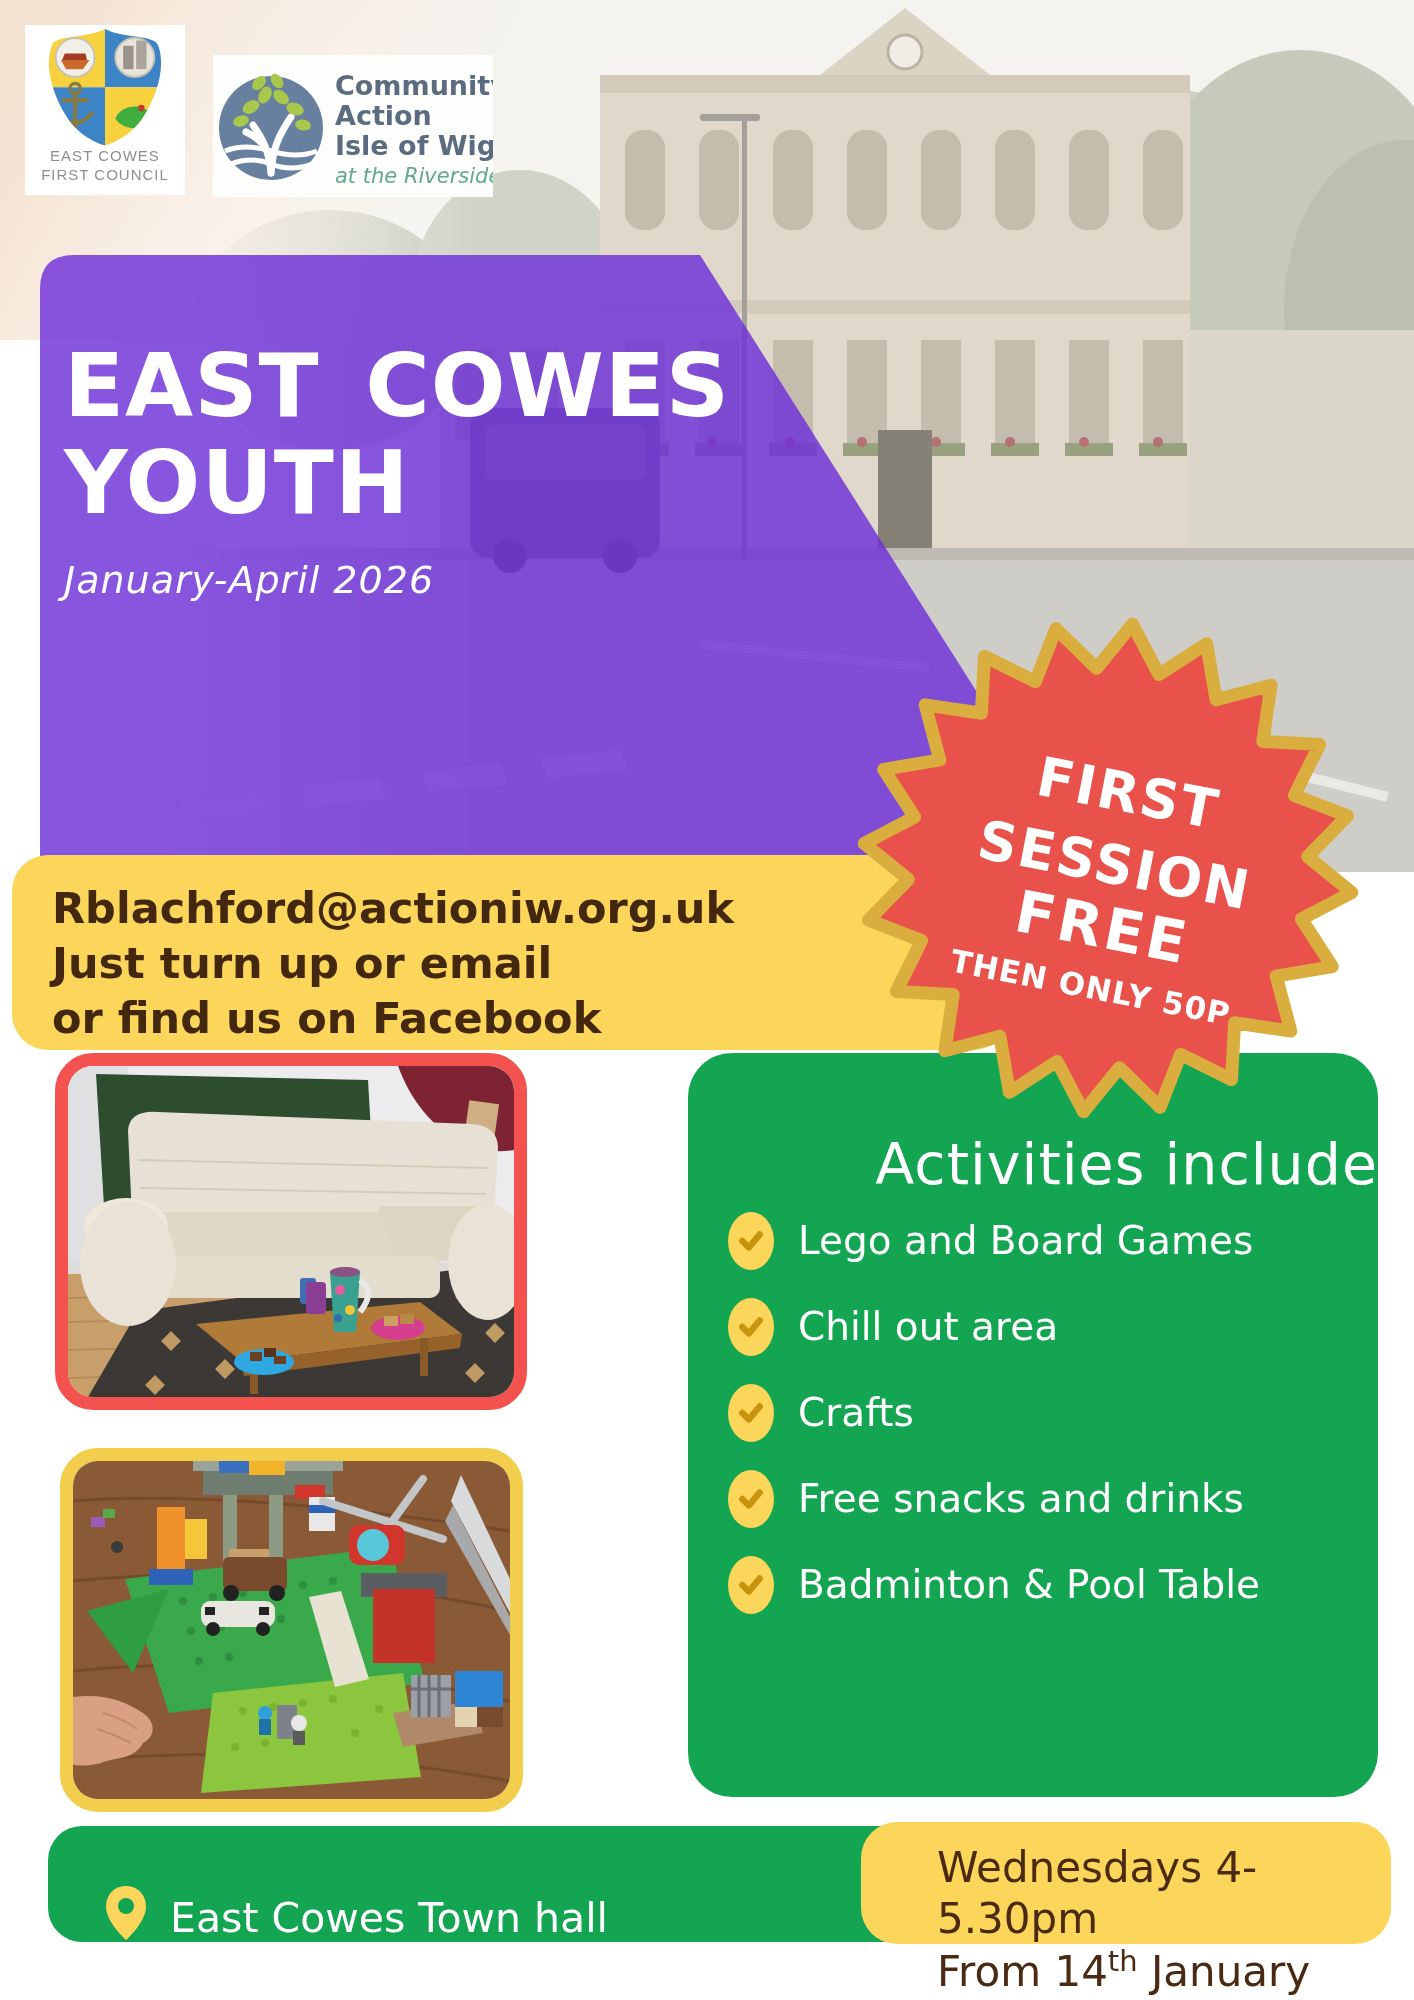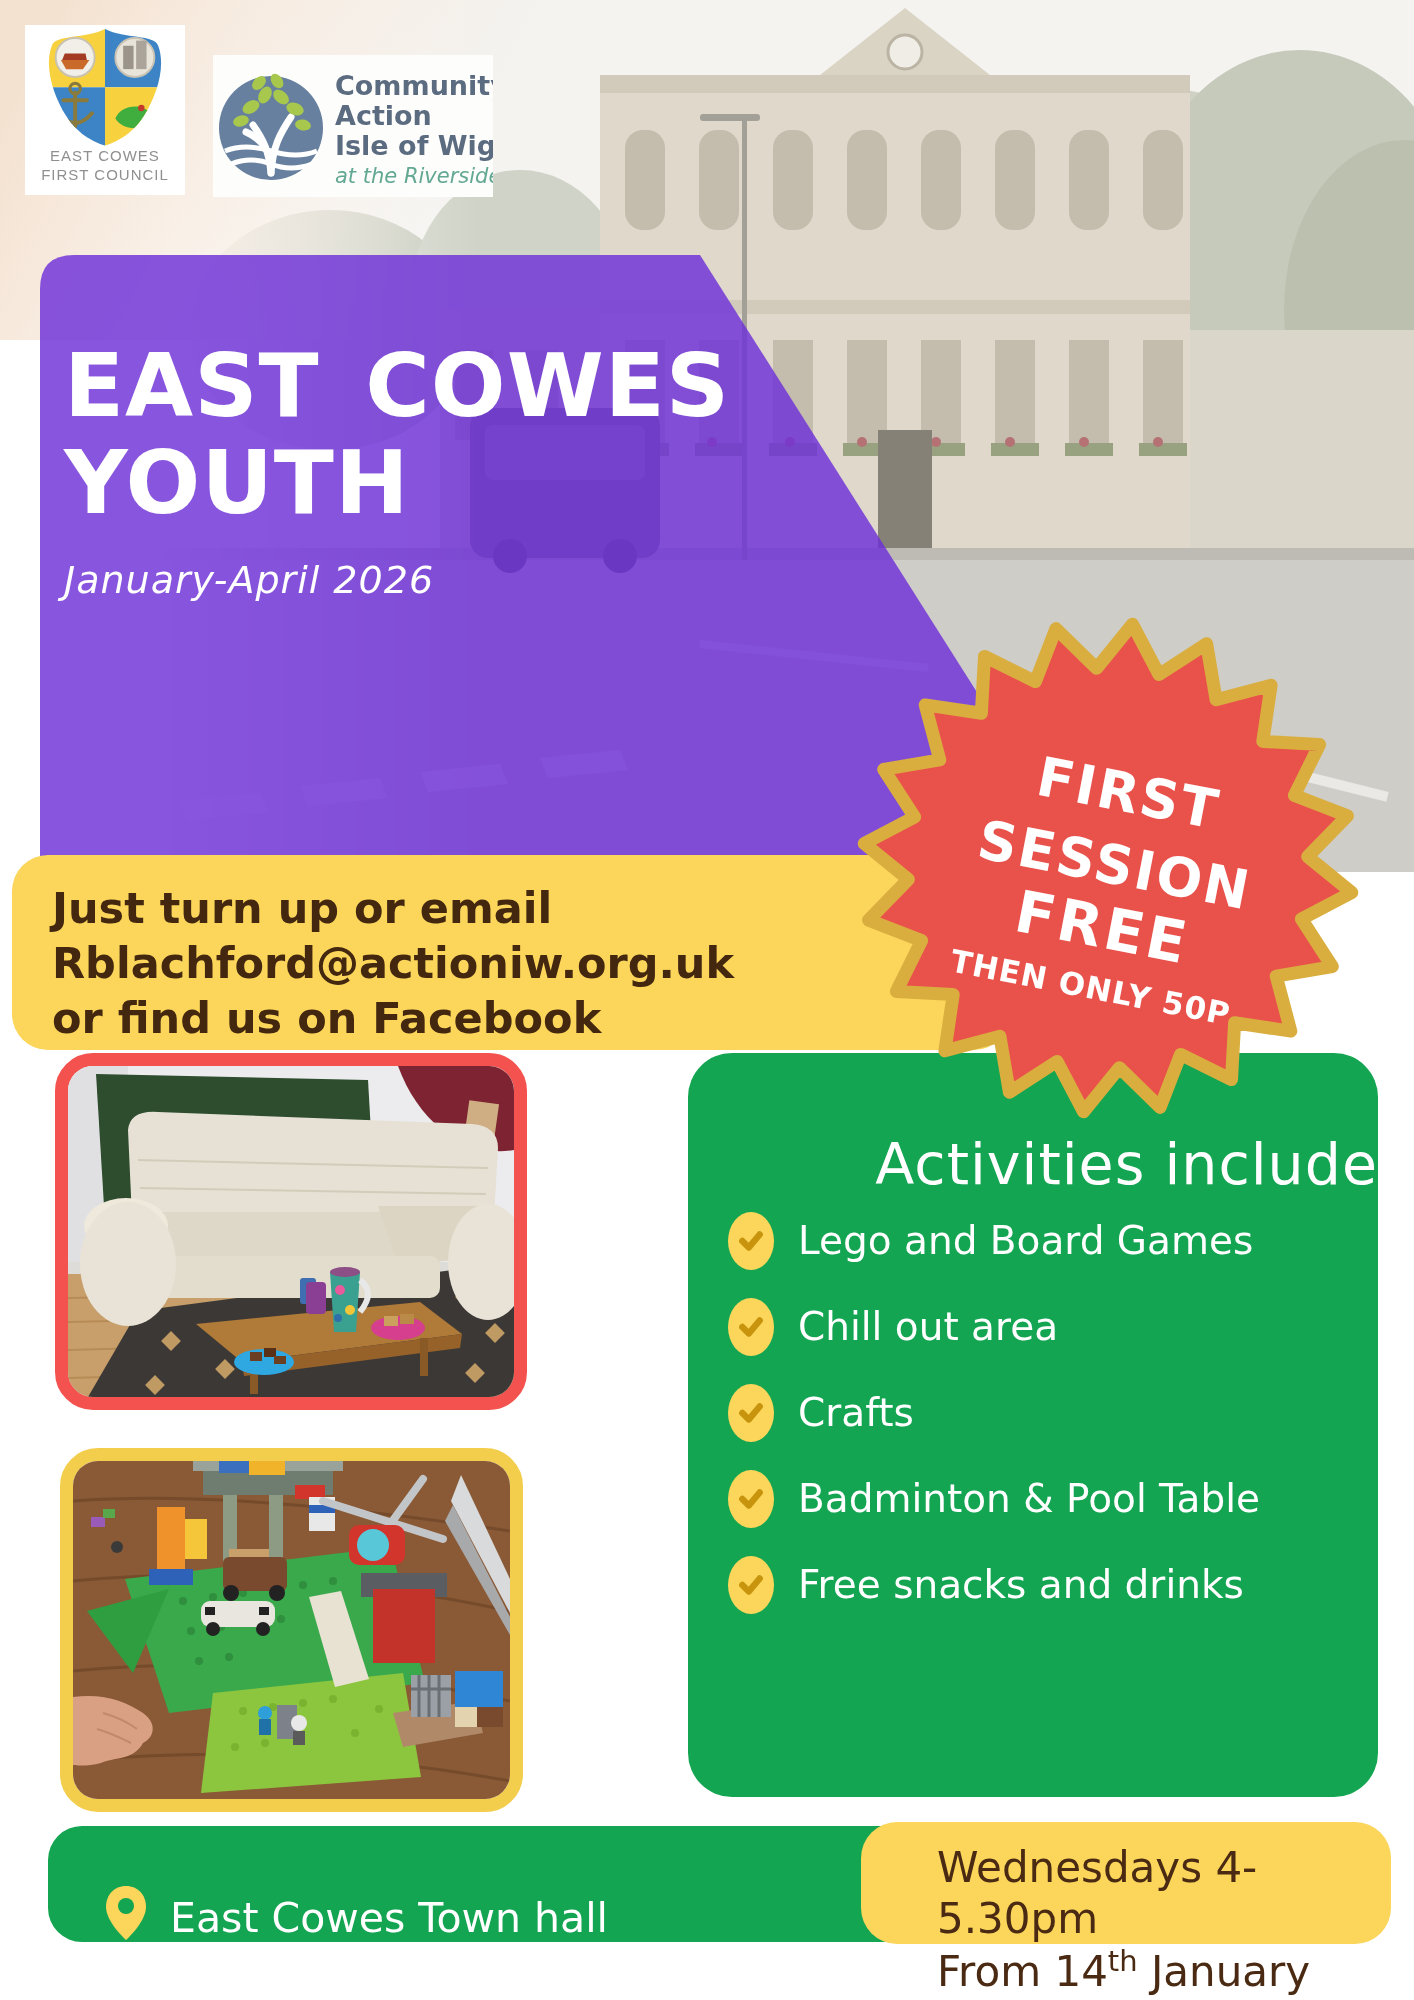--- a/index.html
+++ b/index.html
@@ -211,22 +211,22 @@
       <g font-family="DejaVu Sans" font-weight="bold" font-size="27" fill="#5b6b80">
         <text x="122" y="40">Community</text>
         <text x="122" y="70">Action</text>
         <text x="122" y="100">Isle of Wight</text>
       </g>
       <text x="122" y="128" font-size="21" font-style="italic" fill="#63a893">at the Riverside</text>
     </svg>
   </div>
 
   <div class="contact-box">
+    <div class="line">Rblachford@actioniw.org.uk</div>
     <div class="line">Just turn up or email</div>
-    <div class="line">Rblachford@actioniw.org.uk</div>
     <div class="line">or find us on Facebook</div>
   </div>
 
   <div class="activities">
     <div class="heading">Activities include</div>
     <div class="act-list">
 
 
         <div class="act-row">
           <span class="check">
@@ -254,30 +254,30 @@
           </span>
           <span class="act-text">Crafts</span>
         </div>
 
         <div class="act-row">
           <span class="check">
             <svg width="26" height="26" viewBox="0 0 24 24">
               <polyline points="4,12 10,18 20,6" fill="none" style="stroke:var(--check-gold,#C8940E)" stroke-width="6" stroke-linecap="round" stroke-linejoin="round"></polyline>
             </svg>
           </span>
-          <span class="act-text">Badminton &amp; Pool Table</span>
+          <span class="act-text">Free snacks and drinks</span>
         </div>
 
         <div class="act-row">
           <span class="check">
             <svg width="26" height="26" viewBox="0 0 24 24">
               <polyline points="4,12 10,18 20,6" fill="none" style="stroke:var(--check-gold,#C8940E)" stroke-width="6" stroke-linecap="round" stroke-linejoin="round"></polyline>
             </svg>
           </span>
-          <span class="act-text">Free snacks and drinks</span>
+          <span class="act-text">Badminton &amp; Pool Table</span>
         </div>
       </div>
   </div>
 
   <div class="photo-frame photo-sofa">
     <svg width="446" height="331" viewBox="0 0 446 331">
       <rect width="446" height="200" fill="#ececee"></rect>
       <rect width="60" height="200" fill="#e0e0e2"></rect>
       <polygon points="28,8 300,14 306,118 36,140" fill="#2e4d2f"></polygon>
       <path d="M330,0 L446,0 L446,84 C400,92 352,60 330,0 Z" fill="#7d2331"></path>

